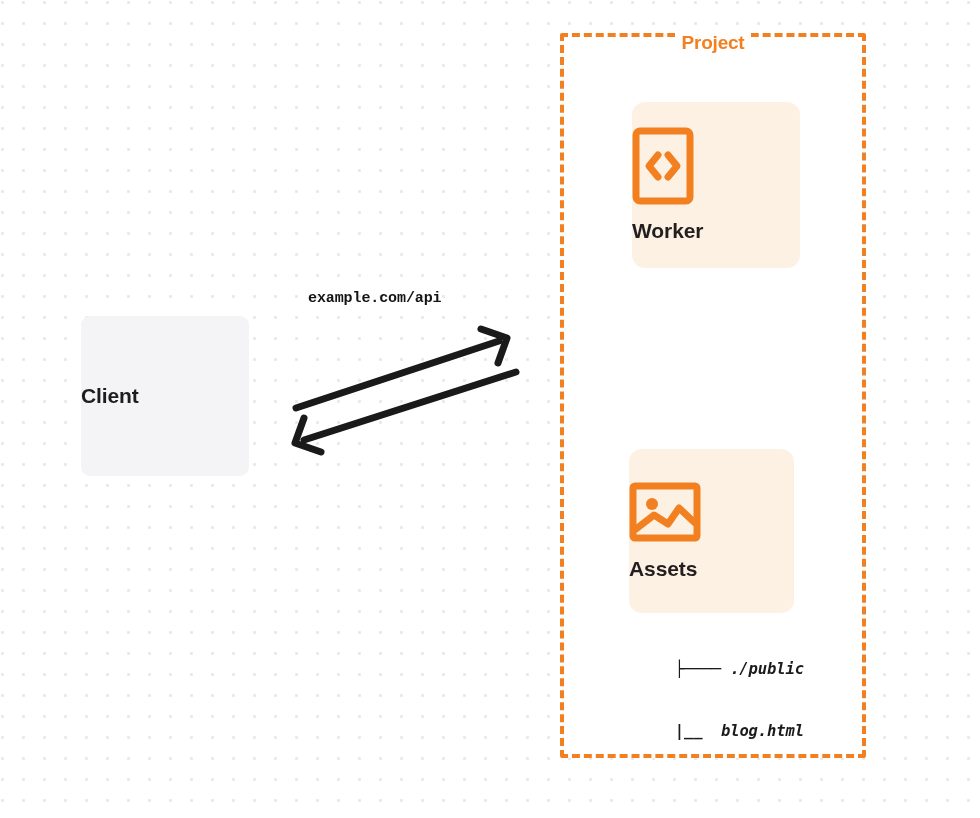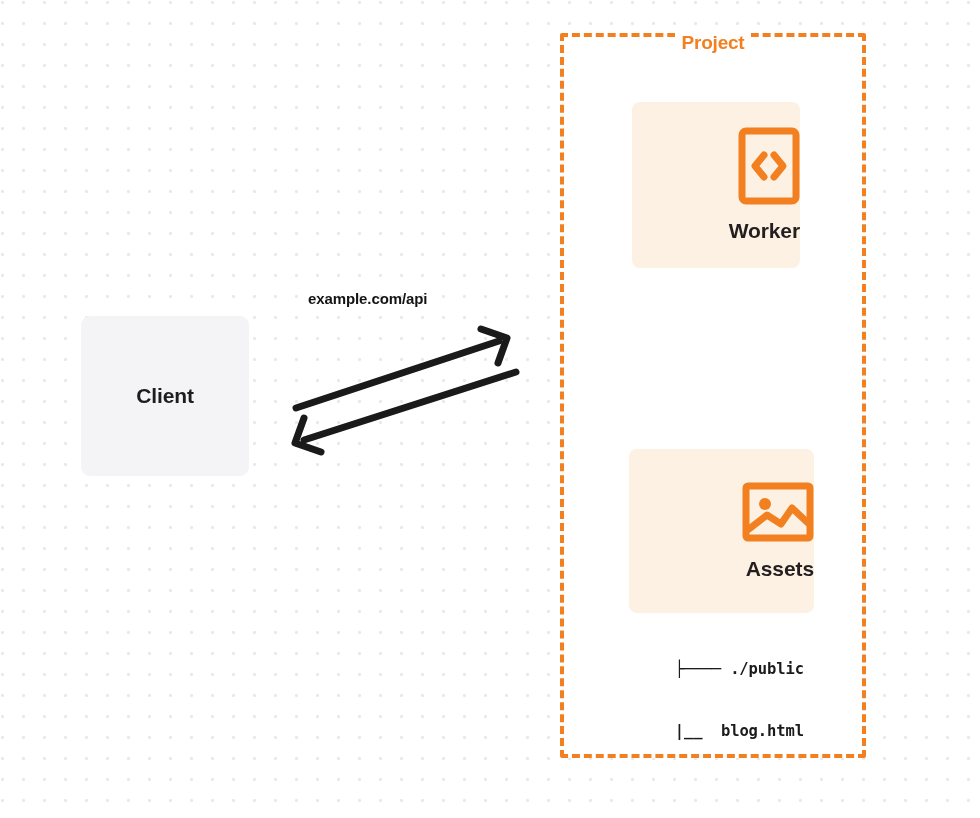--- a/index.html
+++ b/index.html
@@ -29,21 +29,21 @@
   #client-node {
     position: absolute;
     left: 81px;
     top: 316px;
     width: 168px;
     height: 160px;
     background-color: #f4f4f6;
     border-radius: 9px;
     display: flex;
     align-items: center;
-    justify-content: center;
+    justify-content: flex-start;
   }
   #client-node .node-label {
     font-size: 21px;
     font-weight: bold;
     color: #1d1d1d;
     letter-spacing: -0.1px;
   }
 
   
   #arrow-layer {
@@ -56,20 +56,21 @@
   }
   #request-label {
     position: absolute;
     left: 308px;
     top: 290px;
     font-size: 15px;
     font-weight: bold;
     color: #141414;
     letter-spacing: -0.1px;
     white-space: nowrap;
+    font-family: Liberation Mono, monospace;
   }
 
   
   #project-container {
     position: absolute;
     left: 560px;
     top: 33px;
     width: 306px;
     height: 725px;
     box-sizing: border-box;
@@ -92,36 +93,36 @@
     font-size: 19px;
     font-weight: bold;
     color: #f38020;
     letter-spacing: -0.2px;
   }
 
   
   .service-card {
     position: absolute;
     background-color: #fdf1e3;
-    border-radius: 8px;
+    border-radius: 13px;
     display: flex;
     flex-direction: column;
-    align-items: flex-end;
+    align-items: flex-start;
     justify-content: center;
   }
   #worker-card {
     left: 632px;
     top: 102px;
     width: 168px;
     height: 166px;
   }
   #assets-card {
     left: 629px;
     top: 449px;
-    width: 185px;
+    width: 165px;
     height: 164px;
   }
   .service-card .card-icon {
     line-height: 0;
     margin-bottom: 14px;
   }
   .service-card .card-label {
     font-size: 21px;
     font-weight: bold;
     color: #231f20;
@@ -138,20 +139,21 @@
     font-size: 15.5px;
     font-weight: bold;
     line-height: 20.5px;
     color: #1b1b1b;
     white-space: pre;
     text-align: right;
     letter-spacing: -0.1px;
   }
   #file-tree .tree-line {
     display: block;
+    font-style: italic;
   }
 </style>
 </head>
 <body>
 
 <div id="canvas">
 
   <div id="client-node">
     <span class="node-label">Client</span>
   </div>

